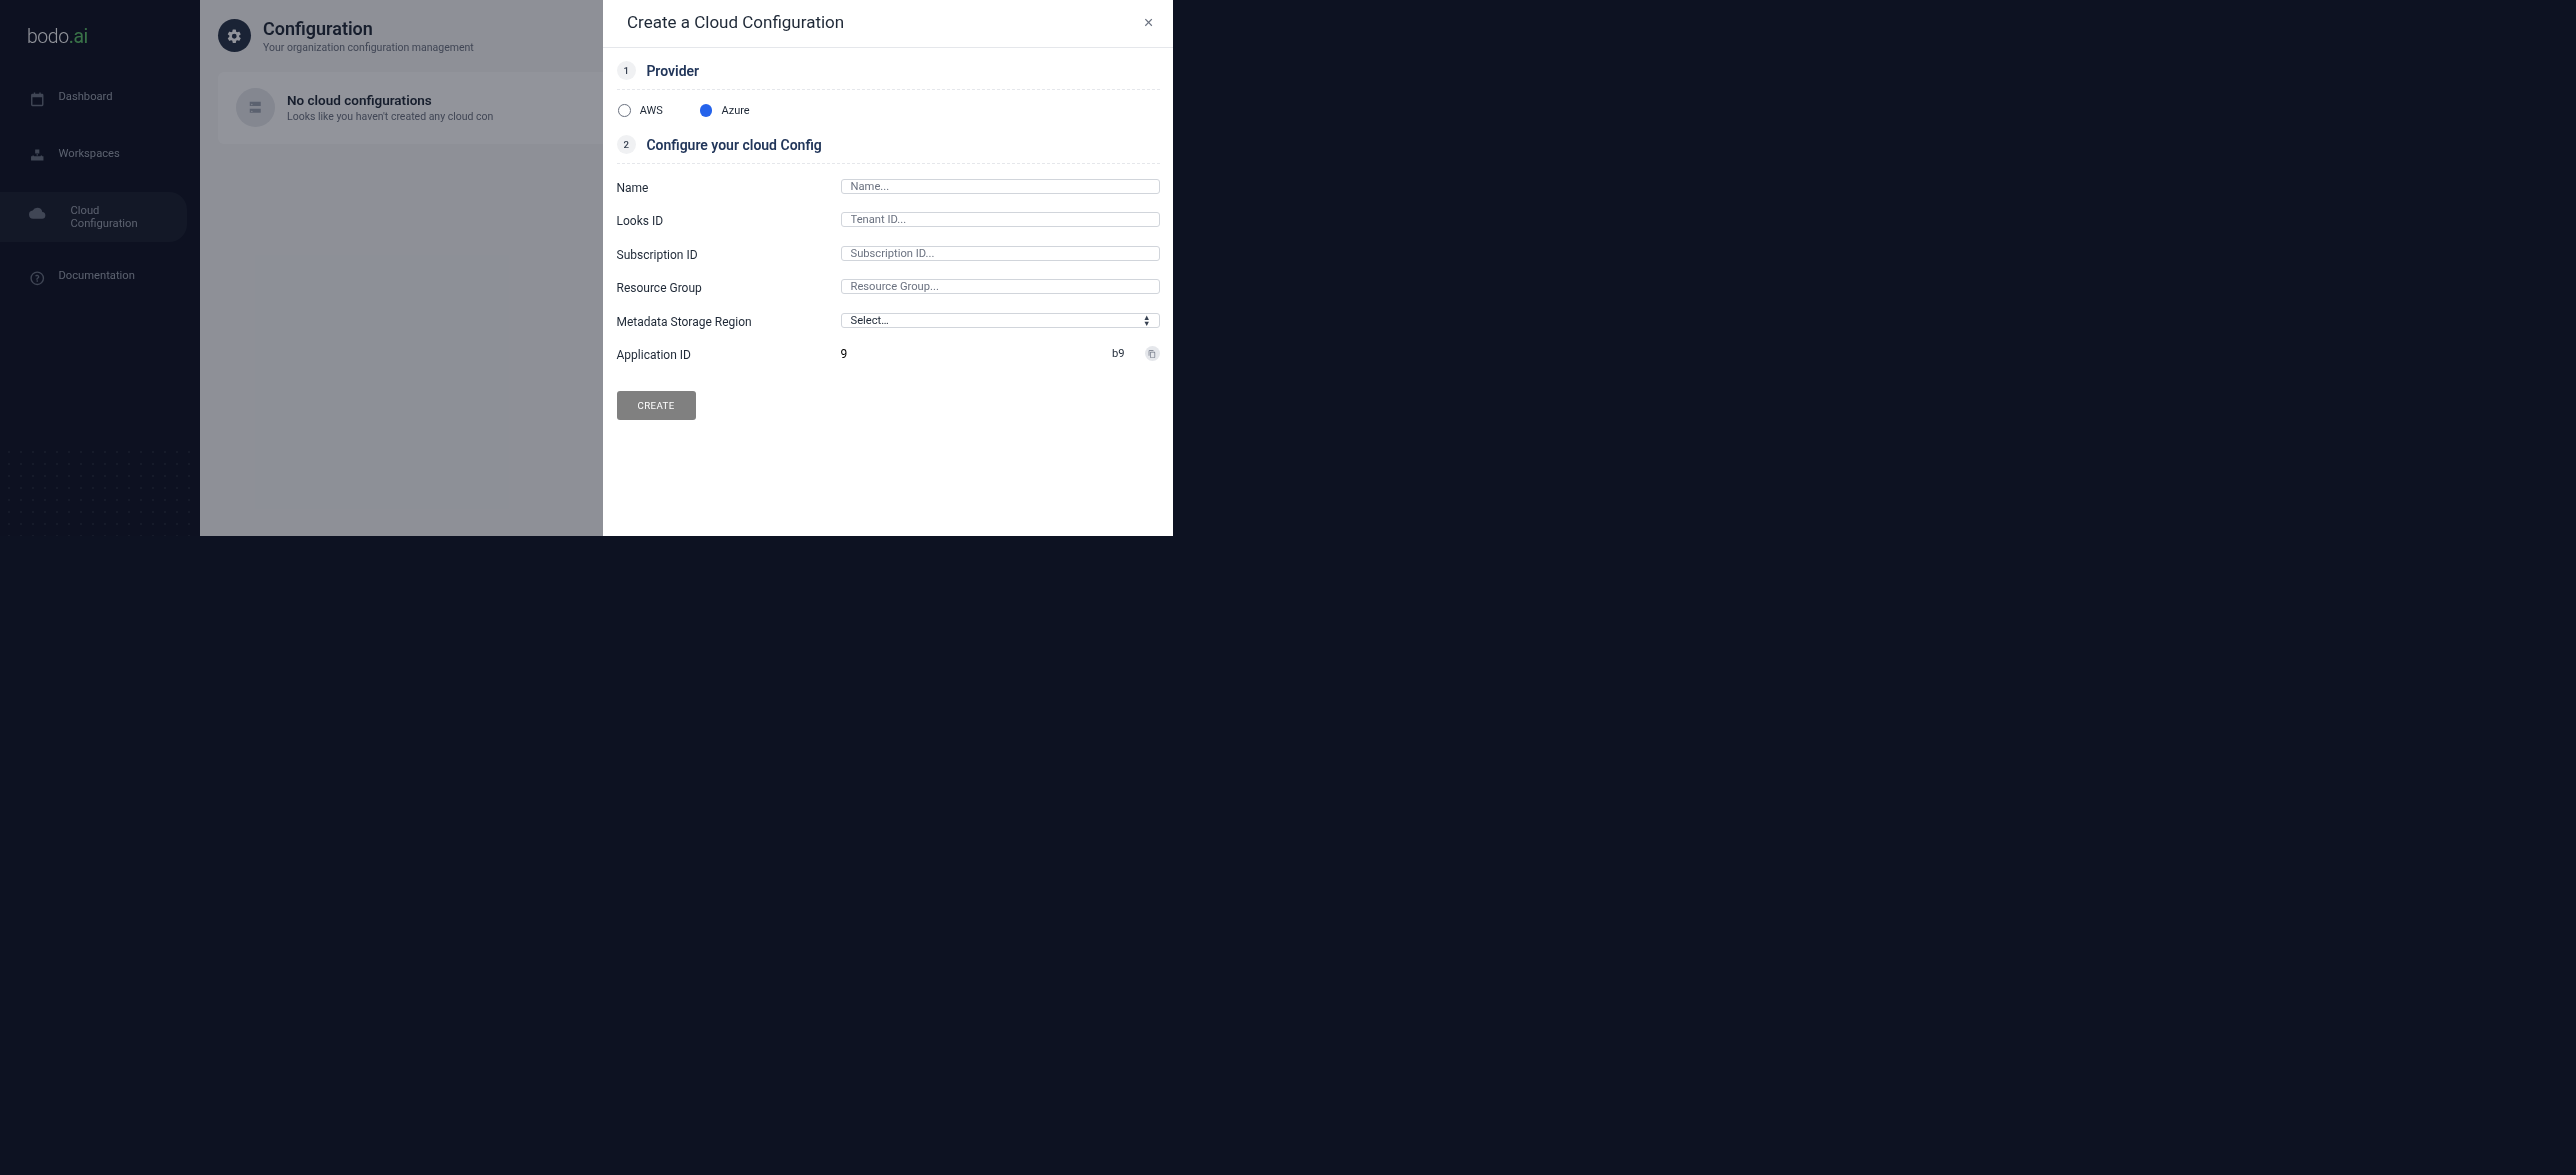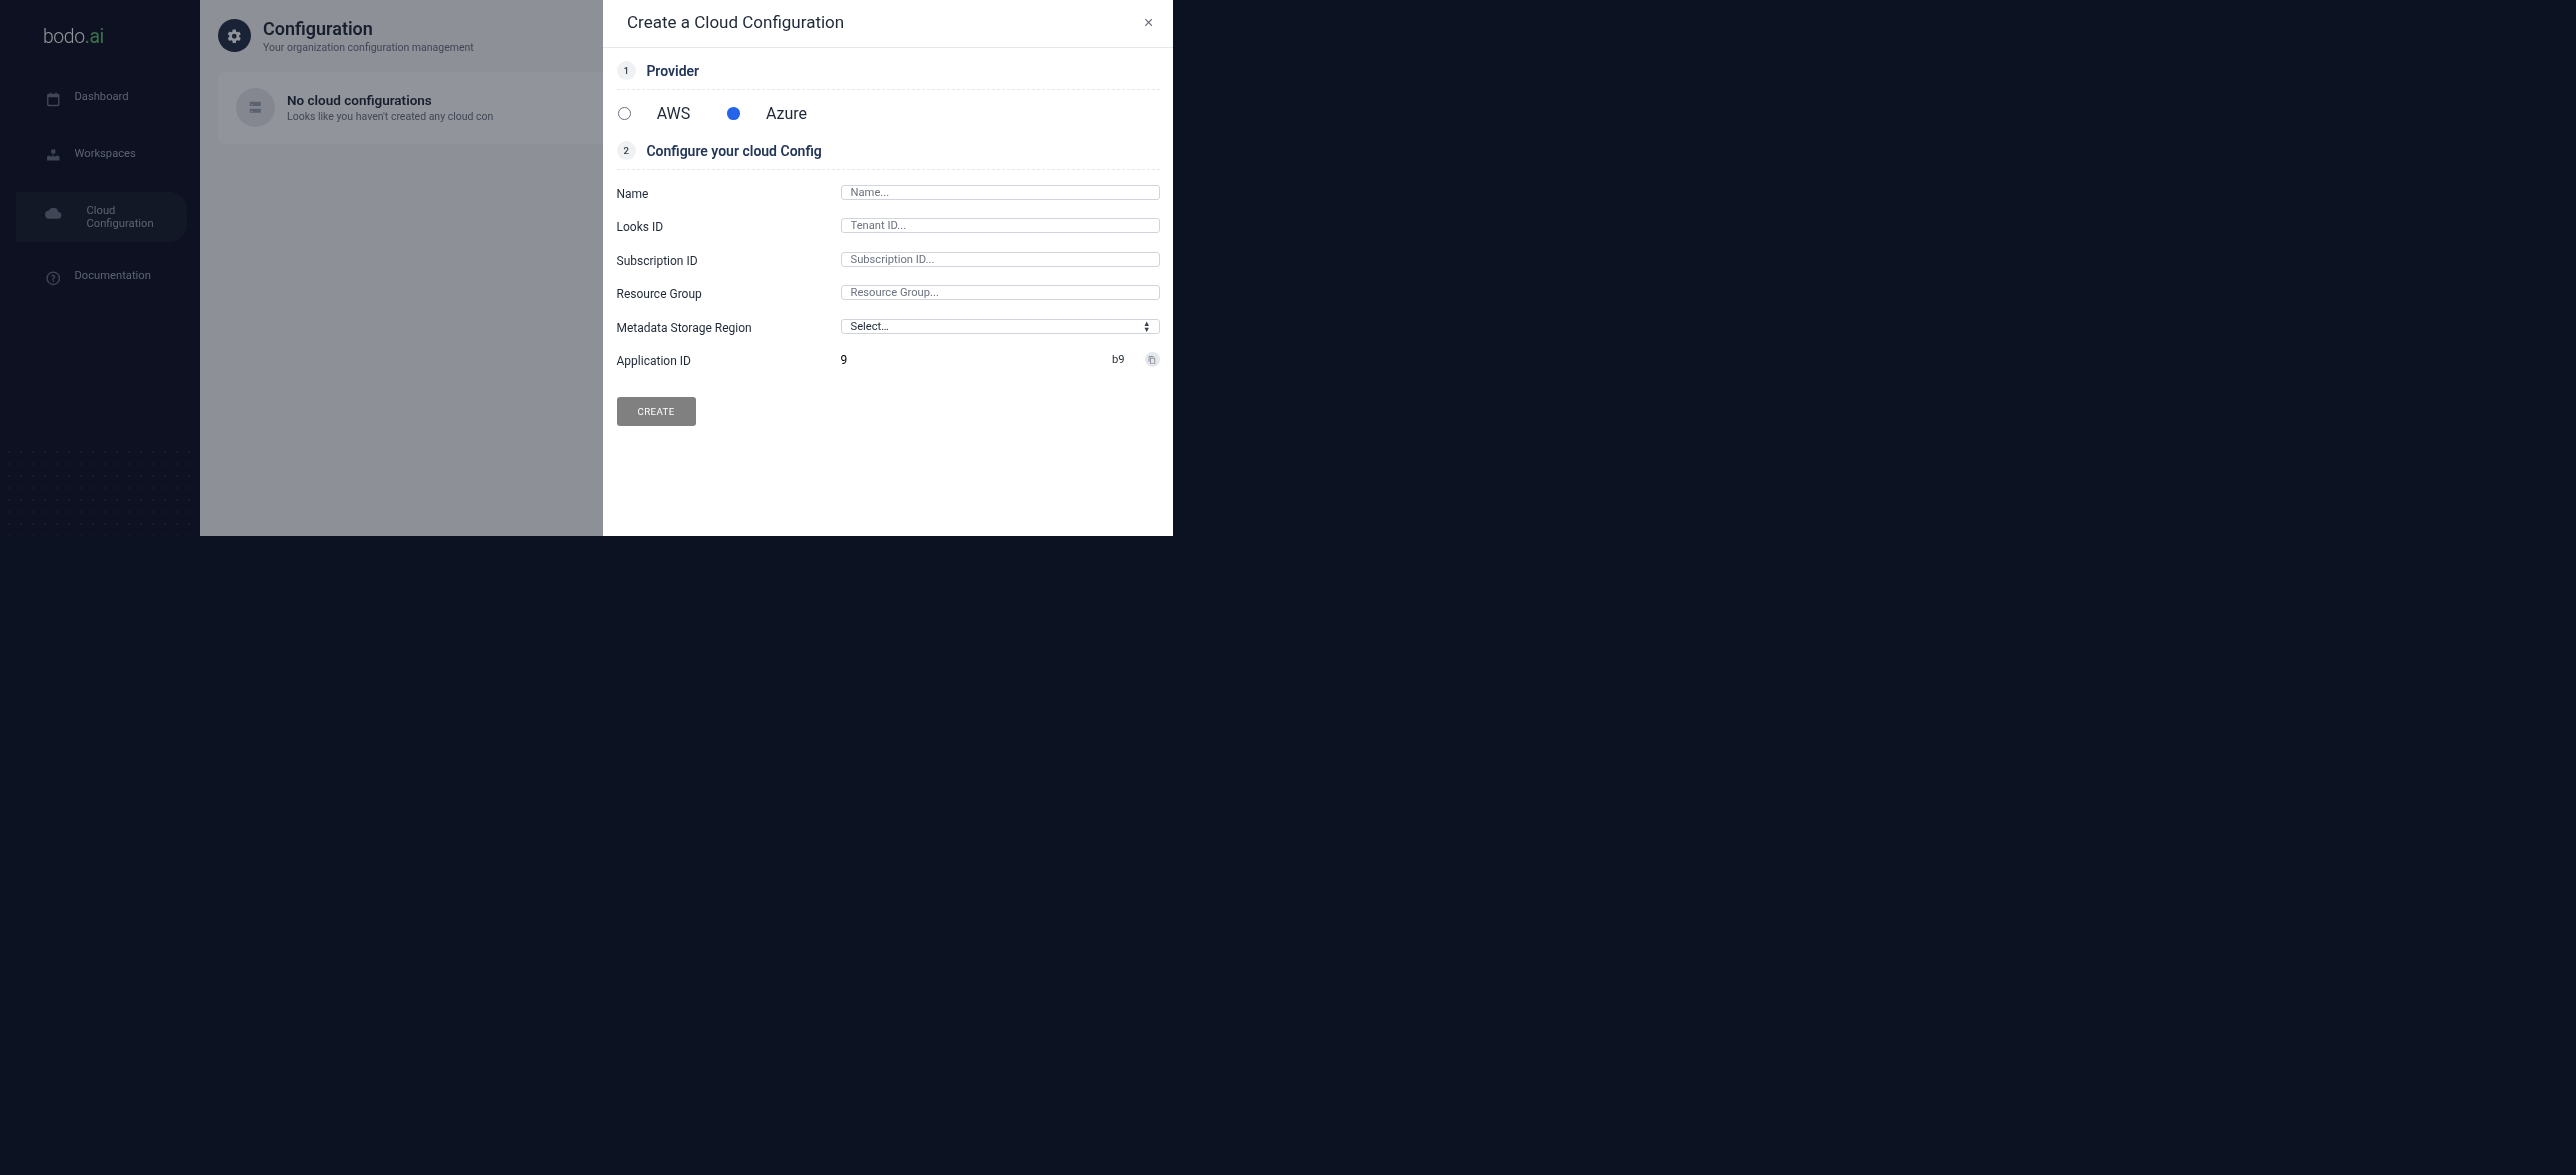--- a/index.html
+++ b/index.html
@@ -16,21 +16,20 @@
       position: relative;
     }
     .sidebar {
       position: absolute;
       left: 0;
       top: 0;
       width: 200px;
       height: 100%;
       background: #0d1222;
       z-index: 1;
-      padding-left: 16px;
     }
     .logo {
       padding: 25.4px 27px 30px;
       display: flex;
       align-items: center;
       font-size: 19.4px;
       font-weight: 300;
       color: #fff;
       letter-spacing: -0.4px;
     }
@@ -209,23 +208,23 @@
     }
     .radio-row {
       display: flex;
       gap: 37px;
       margin-bottom: 18px;
       padding-left: 1.5px;
     }
     .radio-option {
       display: flex;
       align-items: center;
-      gap: 26px;
+      gap: 9px;
       cursor: pointer;
-      font-size: 16px;
+      font-size: 11px;
       color: #1f2937;
     }
     .radio-circle {
       width: 12.7px;
       height: 12.7px;
       border-radius: 50%;
       border: 1.9px solid #6b7280;
       display: inline-block;
     }
     .radio-circle.selected {

